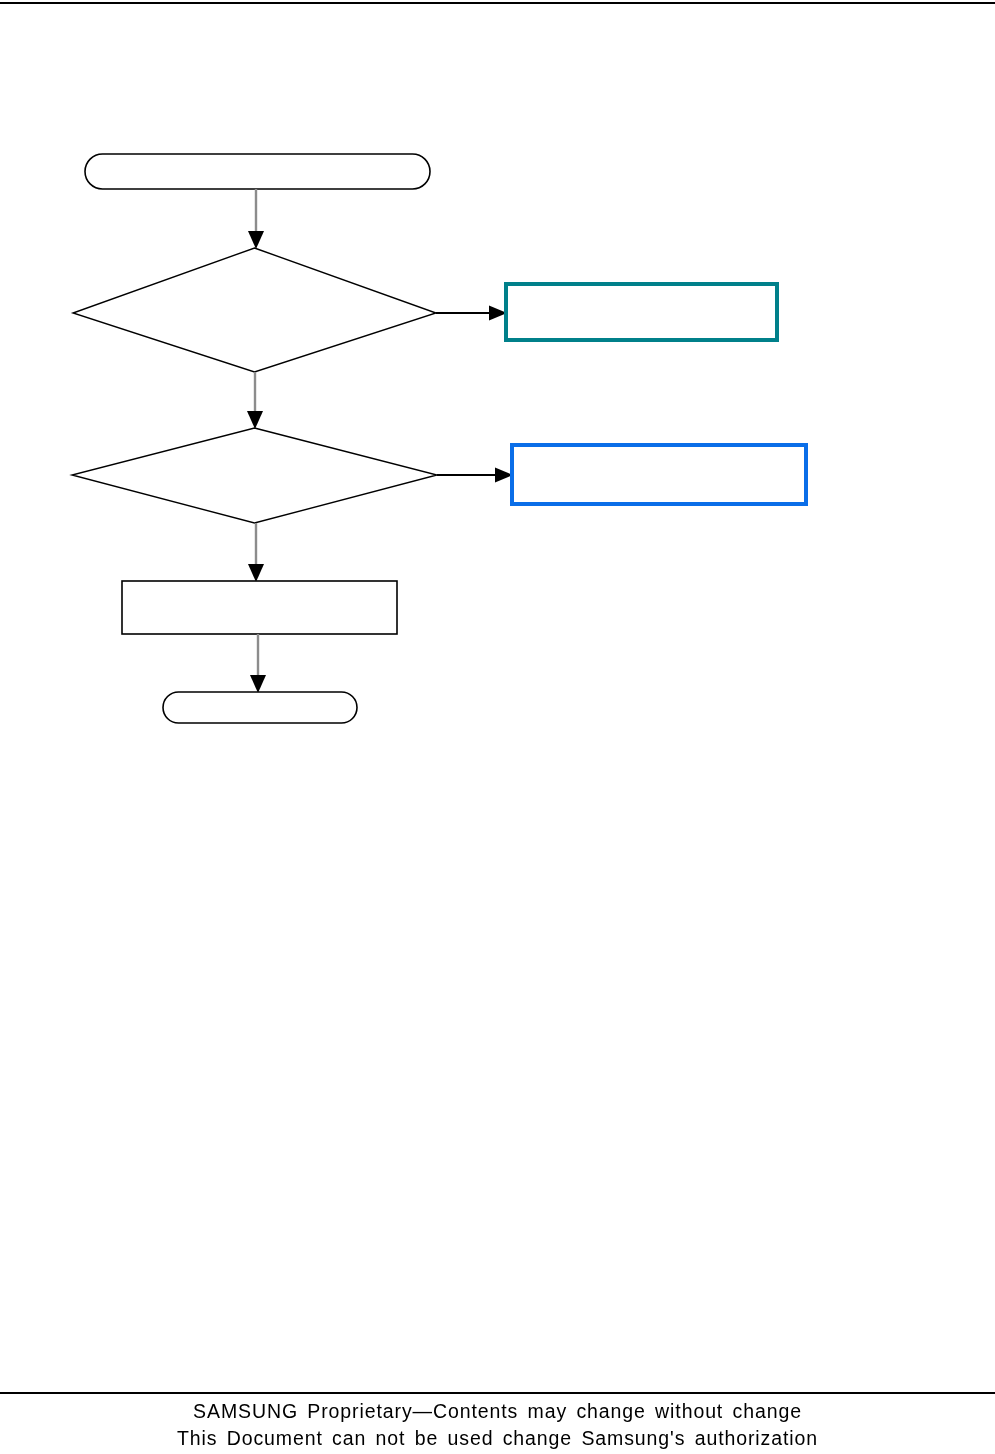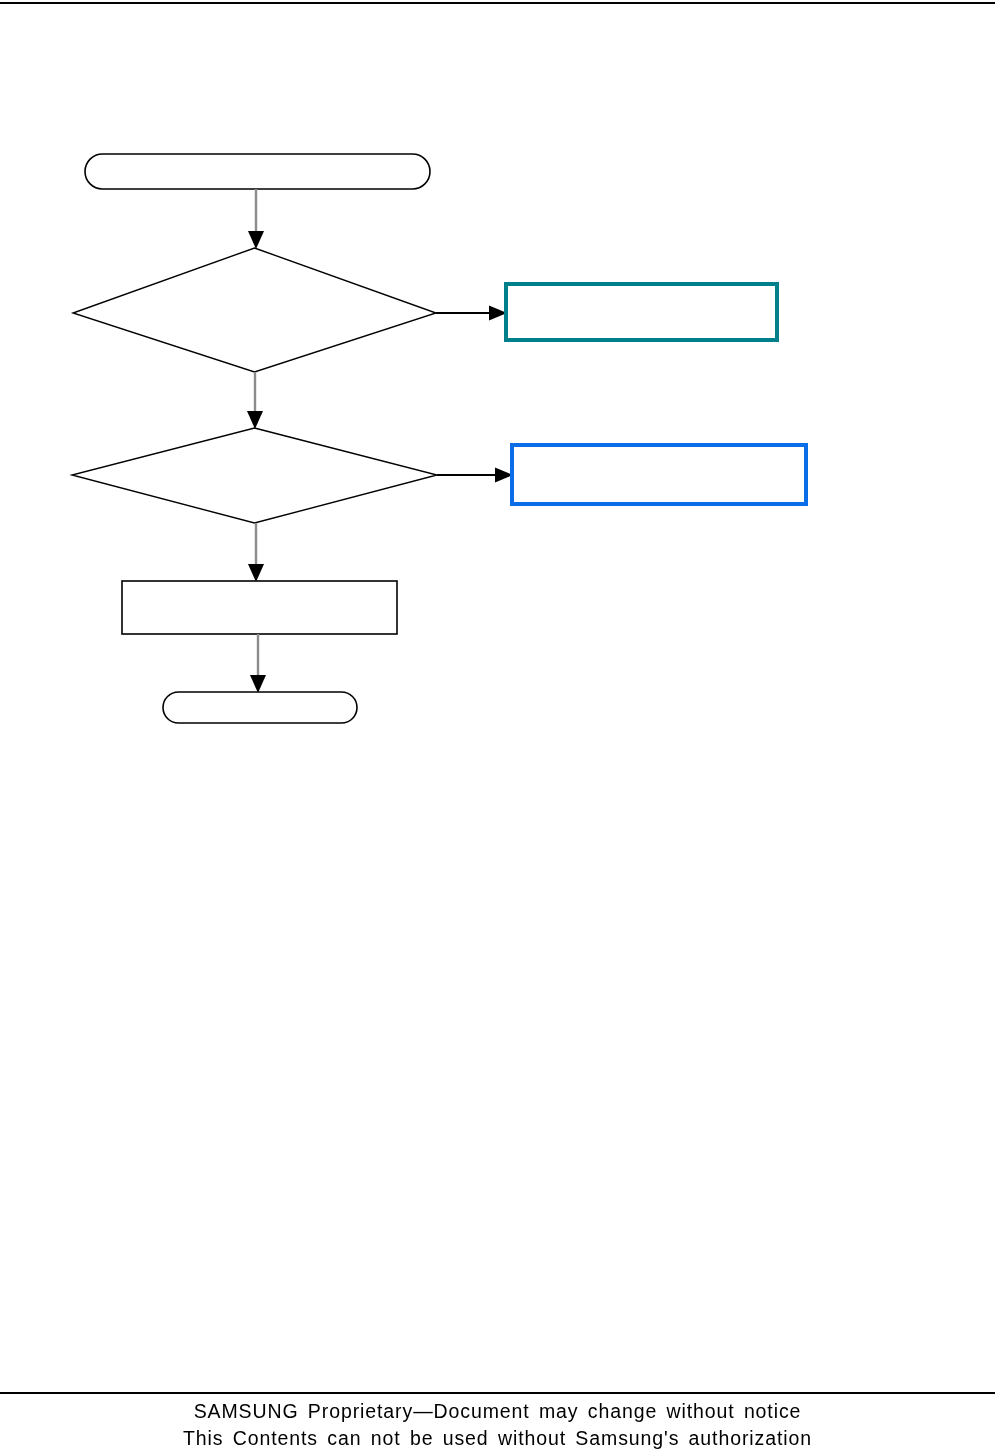--- a/index.html
+++ b/index.html
@@ -145,17 +145,17 @@
 
     <g>
       <rect x="163" y="692" width="194" height="31" rx="15.5" ry="15.5" fill="#ffffff" stroke="#000000" stroke-width="1.6"></rect>
       <text x="260" y="712" text-anchor="middle" font-family="Liberation Sans, sans-serif" font-size="14" fill="#000000"></text>
     </g>
 
   </svg>
 
   <div class="footer-rule"></div>
   <div class="footer">
-    <span class="footer-line">SAMSUNG Proprietary—Document may change without notice</span>
-    <span class="footer-line">This Contents can not be used without Samsung's authorization</span>
+    <span class="footer-line">SAMSUNG Proprietary—Contents may change without change</span>
+    <span class="footer-line">This Document can not be used change Samsung's authorization</span>
   </div>
 
 </div>
 
 </body></html>

